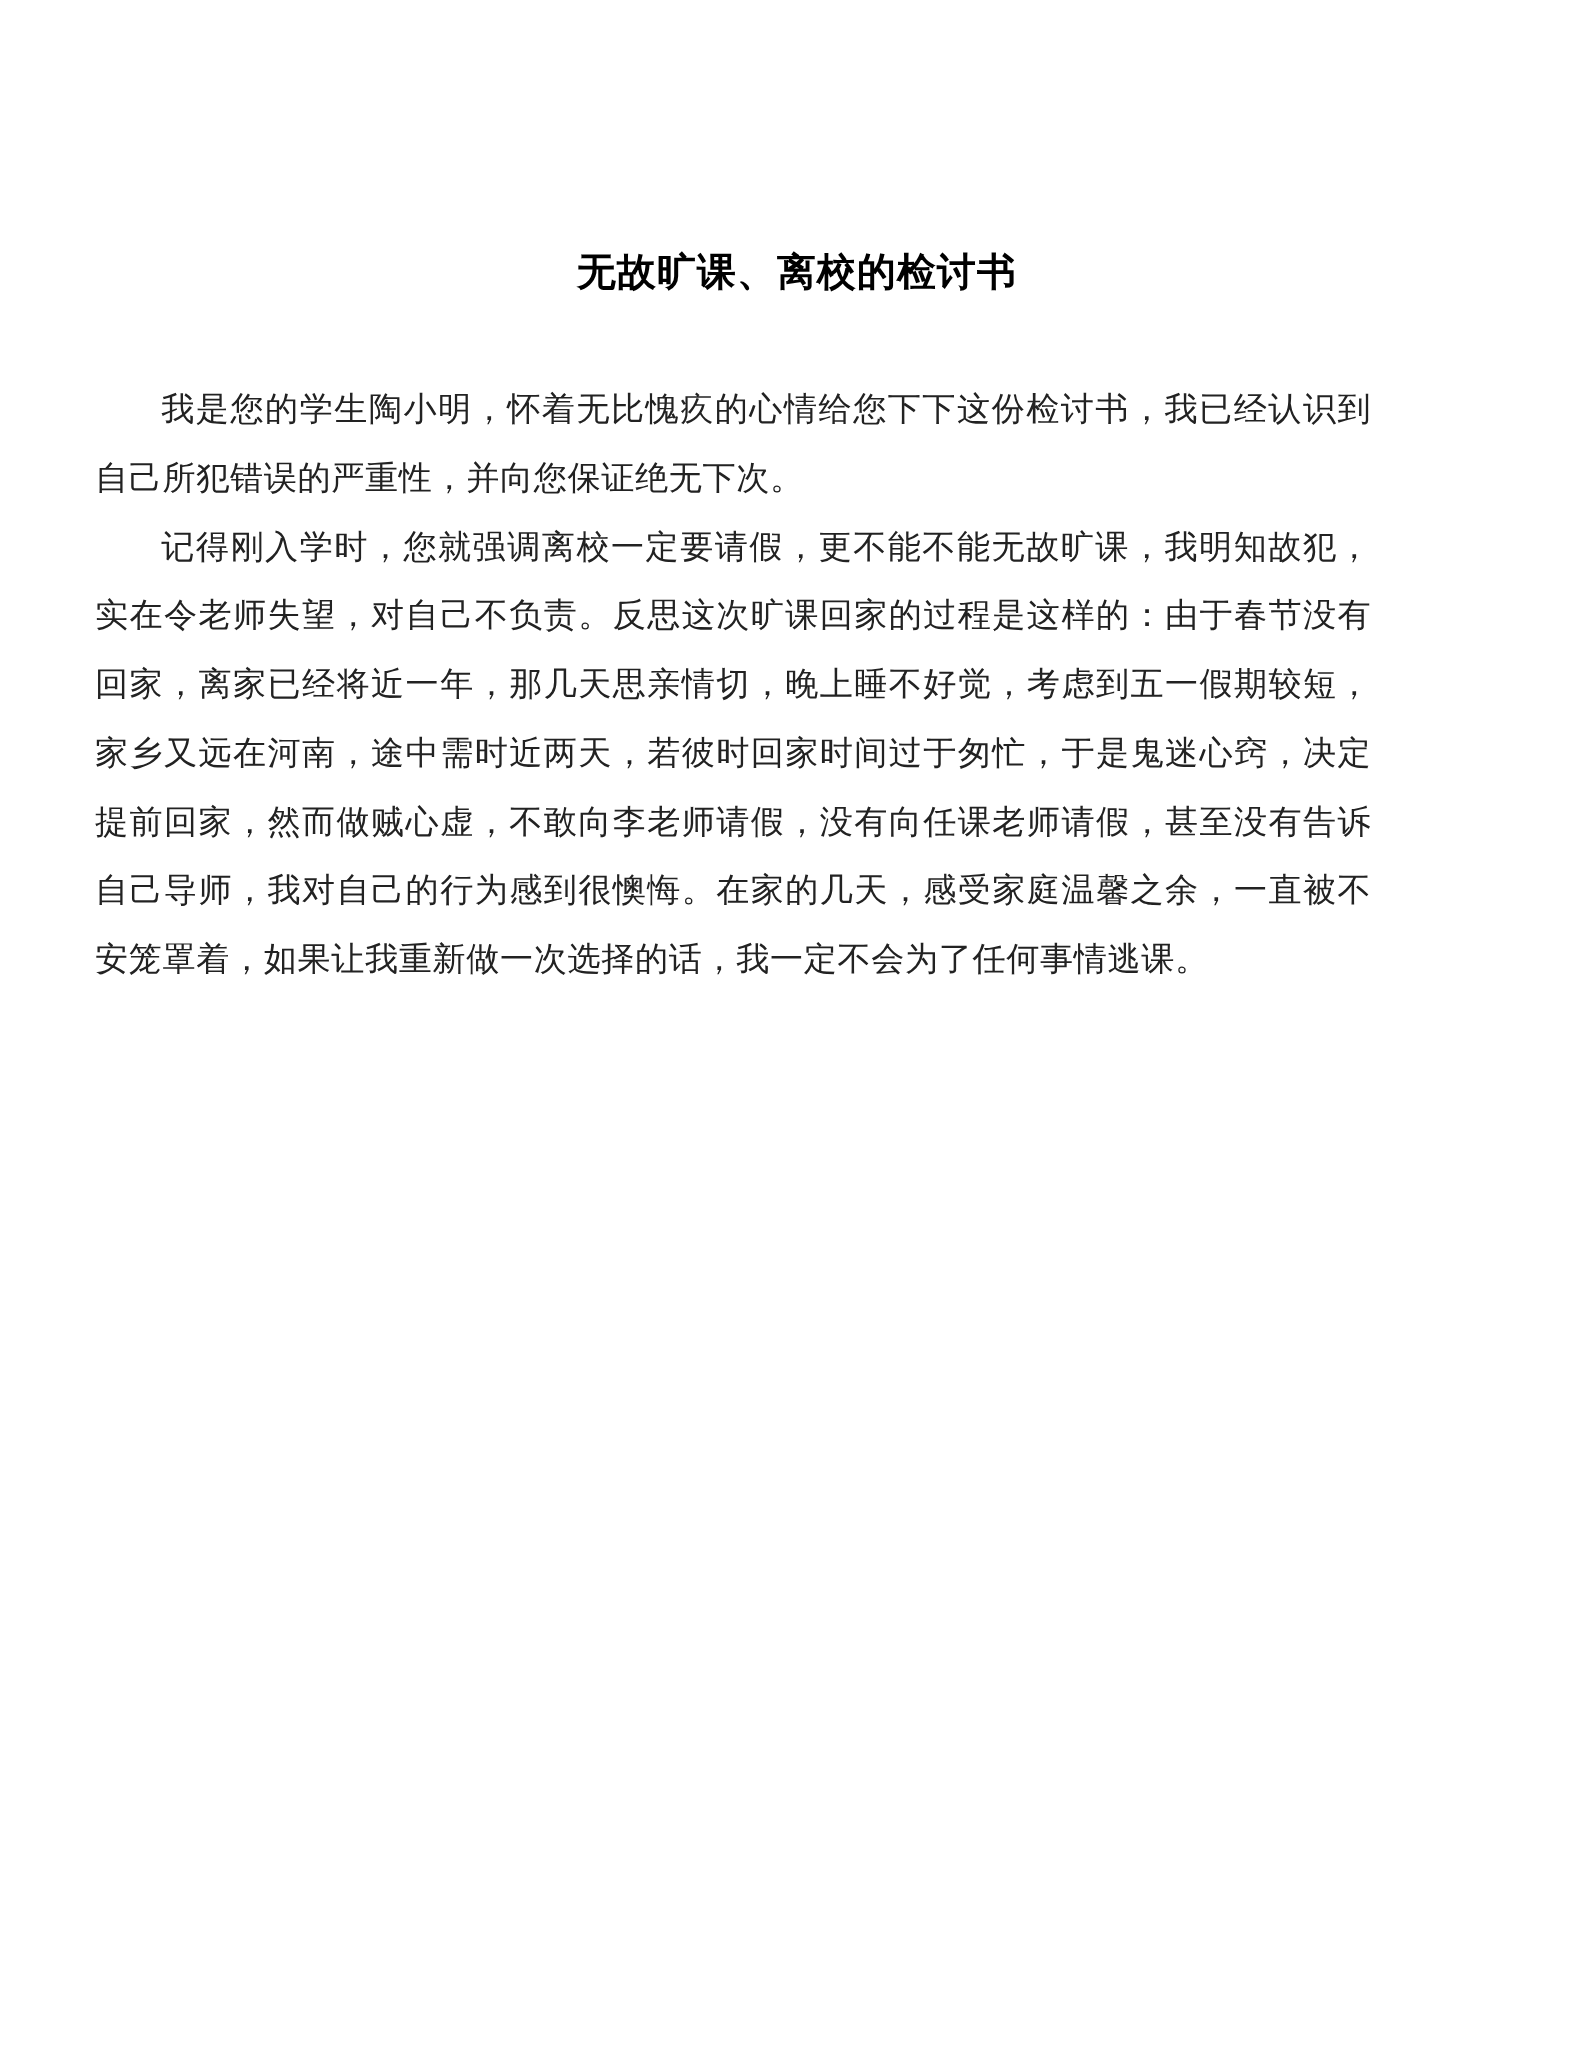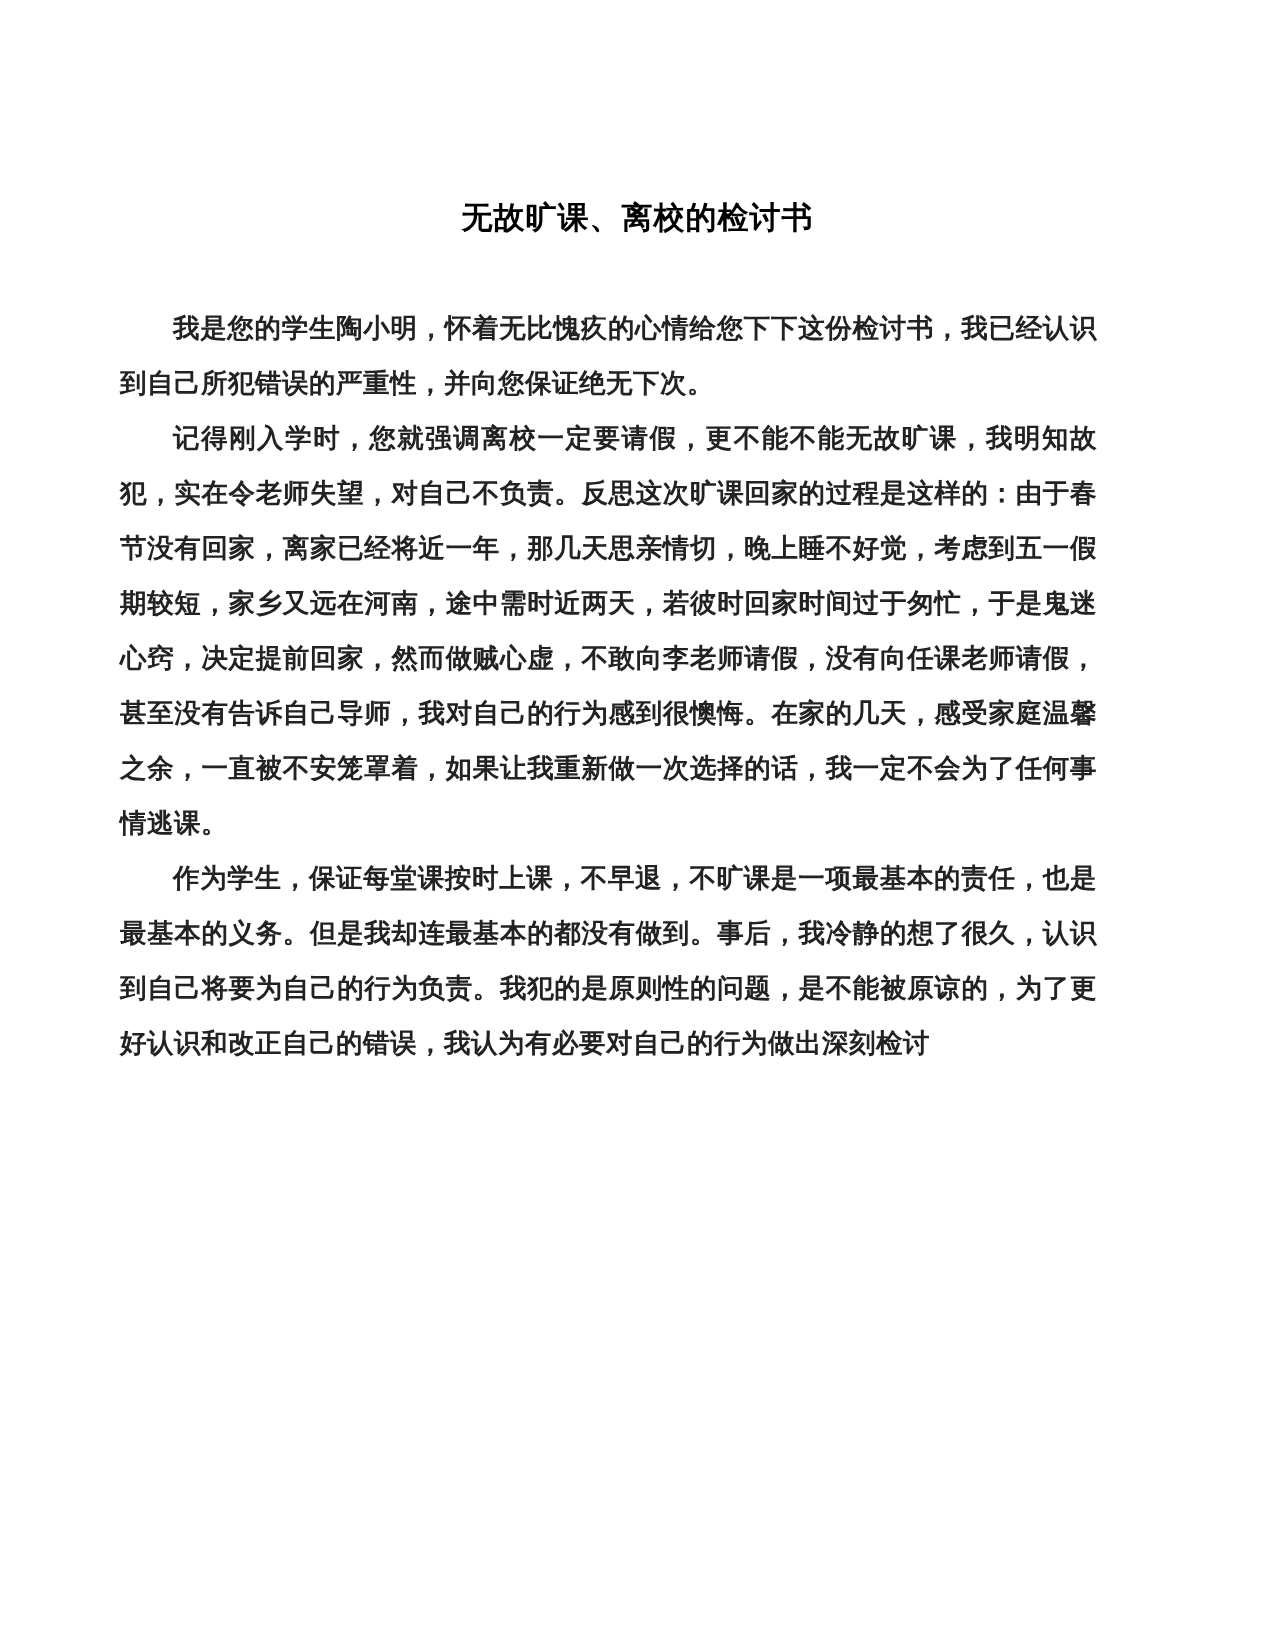--- a/index.html
+++ b/index.html
@@ -23,23 +23,22 @@
     font-size: 31px;
     color: #000000;
     text-align: center;
     letter-spacing: 1px;
     margin: 0;
     padding-top: 198px;
     line-height: 1.3;
   }
   .body-block {
     margin: 0;
-    padding: 0 178px 0 120px;
+    padding: 0 178px 0 76px;
     padding-top: 62px;
-    font-weight: bold;
   }
   .para {
     font-family: "DejaVu Serif", "Liberation Serif", serif;
     font-size: 26.5px;
     color: #222222;
     line-height: 55px;
     text-align: justify;
     text-justify: inter-ideograph;
     text-indent: 2em;
     margin: 0 0 0 0;
@@ -53,16 +52,15 @@
 </head>
 <body>
 
 <div class="page">
 
   <h1 class="doc-title">无故旷课、离校的检讨书</h1>
 
   <div class="body-block">
     <p class="para">我是您的学生陶小明，怀着无比愧疚的心情给您下下这份检讨书，我已经认识到自己所犯错误的严重性，并向您保证绝无下次。</p>
     <p class="para">记得刚入学时，您就强调离校一定要请假，更不能不能无故旷课，我明知故犯，实在令老师失望，对自己不负责。反思这次旷课回家的过程是这样的：由于春节没有回家，离家已经将近一年，那几天思亲情切，晚上睡不好觉，考虑到五一假期较短，家乡又远在河南，途中需时近两天，若彼时回家时间过于匆忙，于是鬼迷心窍，决定提前回家，然而做贼心虚，不敢向李老师请假，没有向任课老师请假，甚至没有告诉自己导师，我对自己的行为感到很懊悔。在家的几天，感受家庭温馨之余，一直被不安笼罩着，如果让我重新做一次选择的话，我一定不会为了任何事情逃课。</p>
-    <p class="para">作为学生，保证每堂课按时上课，不早退，不旷课是一项最基本的责任，也是最基本的义务。但是我却连最基本的都没有做到。事后，我冷静的想了很久，认识到自己将要为自己的行为负责。我犯的是原则性的问题，是不能被原谅的，为了更好认识和改正自己的错误，我认为有必要对自己的行为做出深刻检讨</p>
   </div>
 
 </div>
 
 </body></html>

